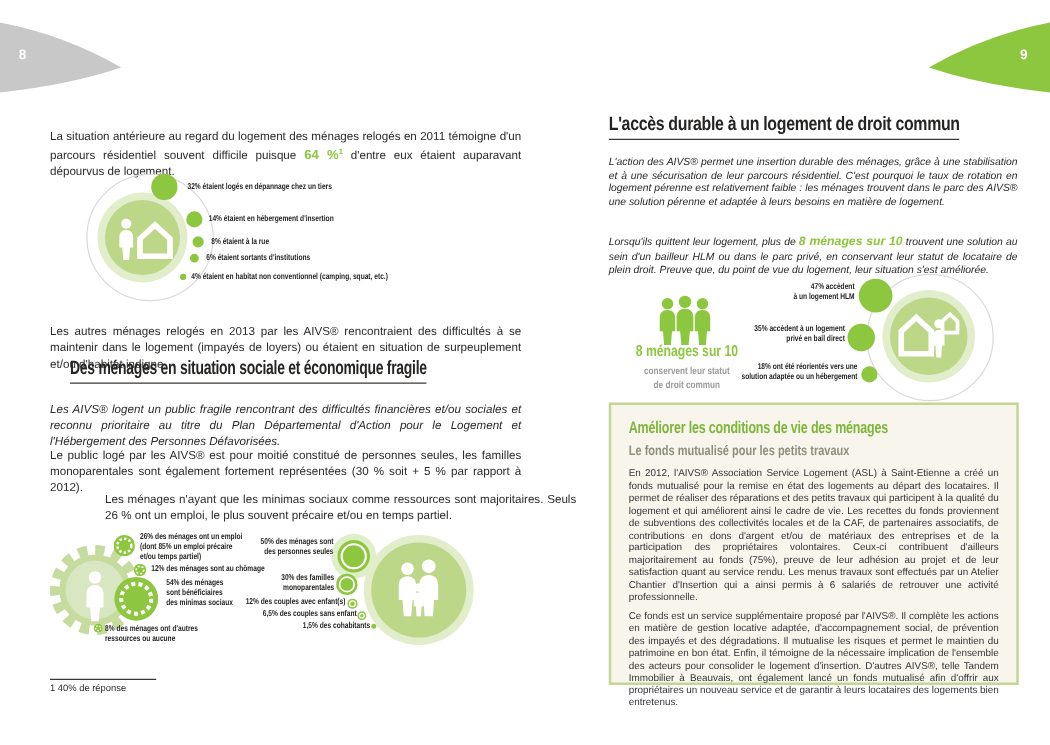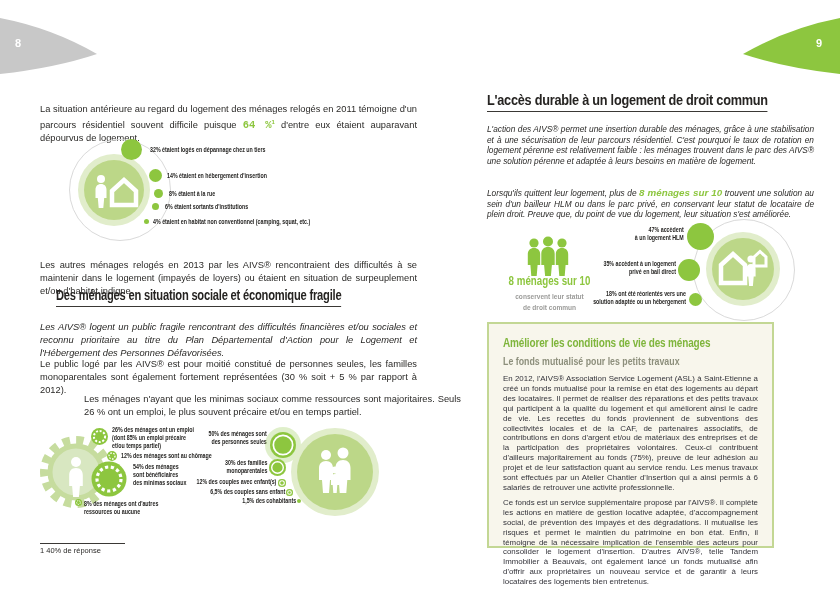--- a/index.html
+++ b/index.html
@@ -48,21 +48,21 @@
     <path d="M0,6 Q52,16 97,42 Q55,56 0,62 Z" fill="#c8c8c8"></path>
     <text x="15" y="35" font-size="11" font-weight="bold" fill="#ffffff">8</text>
   </svg>
   <svg class="abs" style="left:740px;top:12px;" width="100" height="68" viewBox="0 0 100 68">
     <path d="M100,6 Q48,16 3,42 Q45,56 100,62 Z" fill="#8dc63f"></path>
     <text x="76" y="35" font-size="11" font-weight="bold" fill="#ffffff">9</text>
   </svg>
 
   <div>
 
-    <p class="para" style="left:40px;top:94px;width:377px;"><span>La situation antérieure au regard du logement des ménages relogés en 2011 témoigne d'un parcours résidentiel souvent difficile puisque </span><span class="hl" style="font-size:10.5px;font-family:Liberation Mono, monospace;">64 %</span><sup class="hl">1</sup><span> d'entre eux étaient auparavant dépourvus de logement.</span></p>
+    <p class="para" style="left:40px;top:94px;width:377px;"><span>La situation antérieure au regard du logement des ménages relogés en 2011 témoigne d'un parcours résidentiel souvent difficile puisque </span><span class="hl" style="font-size:10.5px;">64 %</span><sup class="hl">1</sup><span> d'entre eux étaient auparavant dépourvus de logement.</span></p>
 
     <div>
       <div class="ring" style="left:69px;top:139px;width:100px;height:100px;"></div>
       <div class="disc" style="left:84px;top:160px;width:60px;height:60px;">
         <svg width="60" height="60" viewBox="0 0 60 60">
           <circle cx="17" cy="19" r="4" fill="#fff"></circle>
           <path d="M17 24c-3.5 0-5.5 2.3-5.5 5.8V38h2.3l.9 10h4.6l.9-10h2.3v-8.2c0-3.5-2-5.8-5.5-5.8z" fill="#fff"></path>
           <path d="M28 31 40 20 52 31v14H28z" fill="none" stroke="#fff" stroke-width="4.5"></path>
         </svg>
       </div>
@@ -226,21 +226,21 @@
         <span class="ln">privé en bail direct</span>
       </div>
       <div class="dot" style="left:678px;top:259px;width:22px;height:22px;"></div>
       <div class="ilabel cond-r" style="right:154px;top:290px;">
         <span class="ln">18% ont été réorientés vers une</span>
         <span class="ln">solution adaptée ou un hébergement</span>
       </div>
       <div class="dot" style="left:689px;top:293px;width:13px;height:13px;"></div>
     </div>
 
-    <div class="greenbox" style="left:487px;top:322px;width:287px;height:226px;">
+    <div class="greenbox" style="left:487px;top:322px;width:328px;height:226px;">
       <div><span class="gb-title">Améliorer les conditions de vie des ménages</span></div>
       <div><span class="gb-sub">Le fonds mutualisé pour les petits travaux</span></div>
       <p class="gb-para">En 2012, l'AIVS® Association Service Logement (ASL) à Saint-Etienne a créé un fonds mutualisé pour la remise en état des logements au départ des locataires. Il permet de réaliser des réparations et des petits travaux qui participent à la qualité du logement et qui améliorent ainsi le cadre de vie. Les recettes du fonds proviennent de subventions des collectivités locales et de la CAF, de partenaires associatifs, de contributions en dons d'argent et/ou de matériaux des entreprises et de la participation des propriétaires volontaires. Ceux-ci contribuent d'ailleurs majoritairement au fonds (75%), preuve de leur adhésion au projet et de leur satisfaction quant au service rendu. Les menus travaux sont effectués par un Atelier Chantier d'Insertion qui a ainsi permis à 6 salariés de retrouver une activité professionnelle.</p>
       <p class="gb-para">Ce fonds est un service supplémentaire proposé par l'AIVS®. Il complète les actions en matière de gestion locative adaptée, d'accompagnement social, de prévention des impayés et des dégradations. Il mutualise les risques et permet le maintien du patrimoine en bon état. Enfin, il témoigne de la nécessaire implication de l'ensemble des acteurs pour consolider le logement d'insertion. D'autres AIVS®, telle Tandem Immobilier à Beauvais, ont également lancé un fonds mutualisé afin d'offrir aux propriétaires un nouveau service et de garantir à leurs locataires des logements bien entretenus.</p>
     </div>
   </div>
 
 </div>
 
 </body></html>

